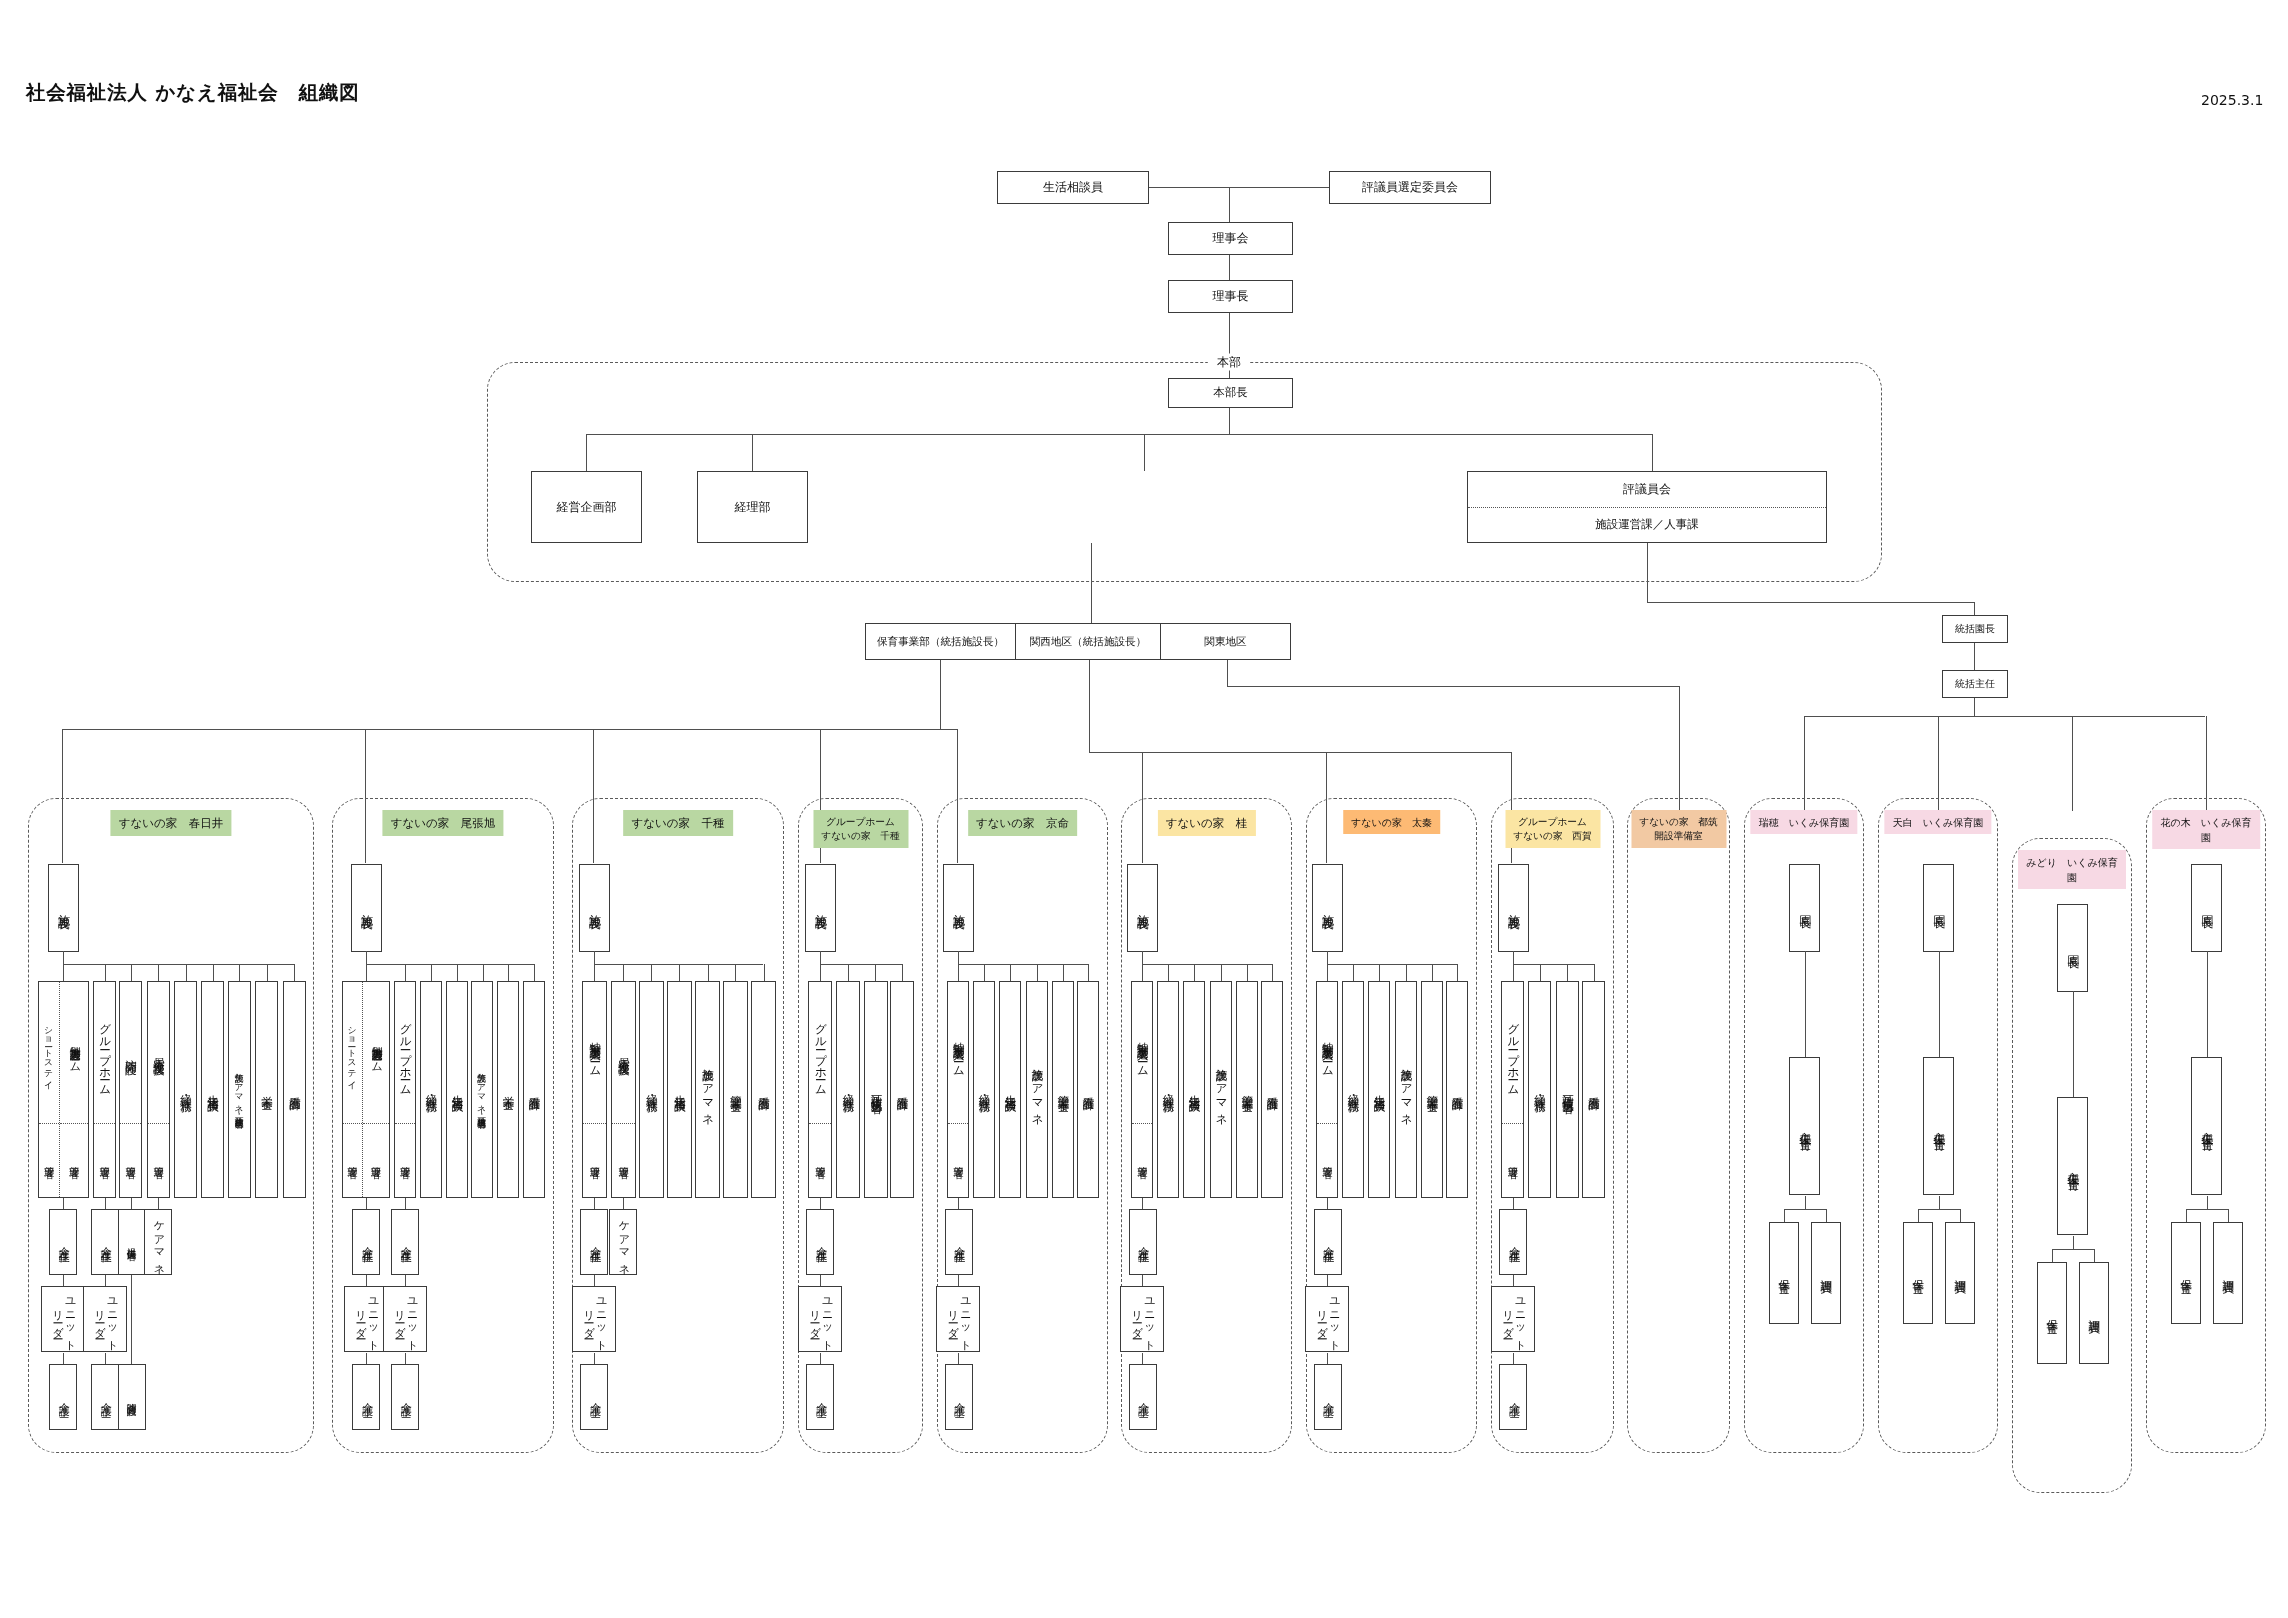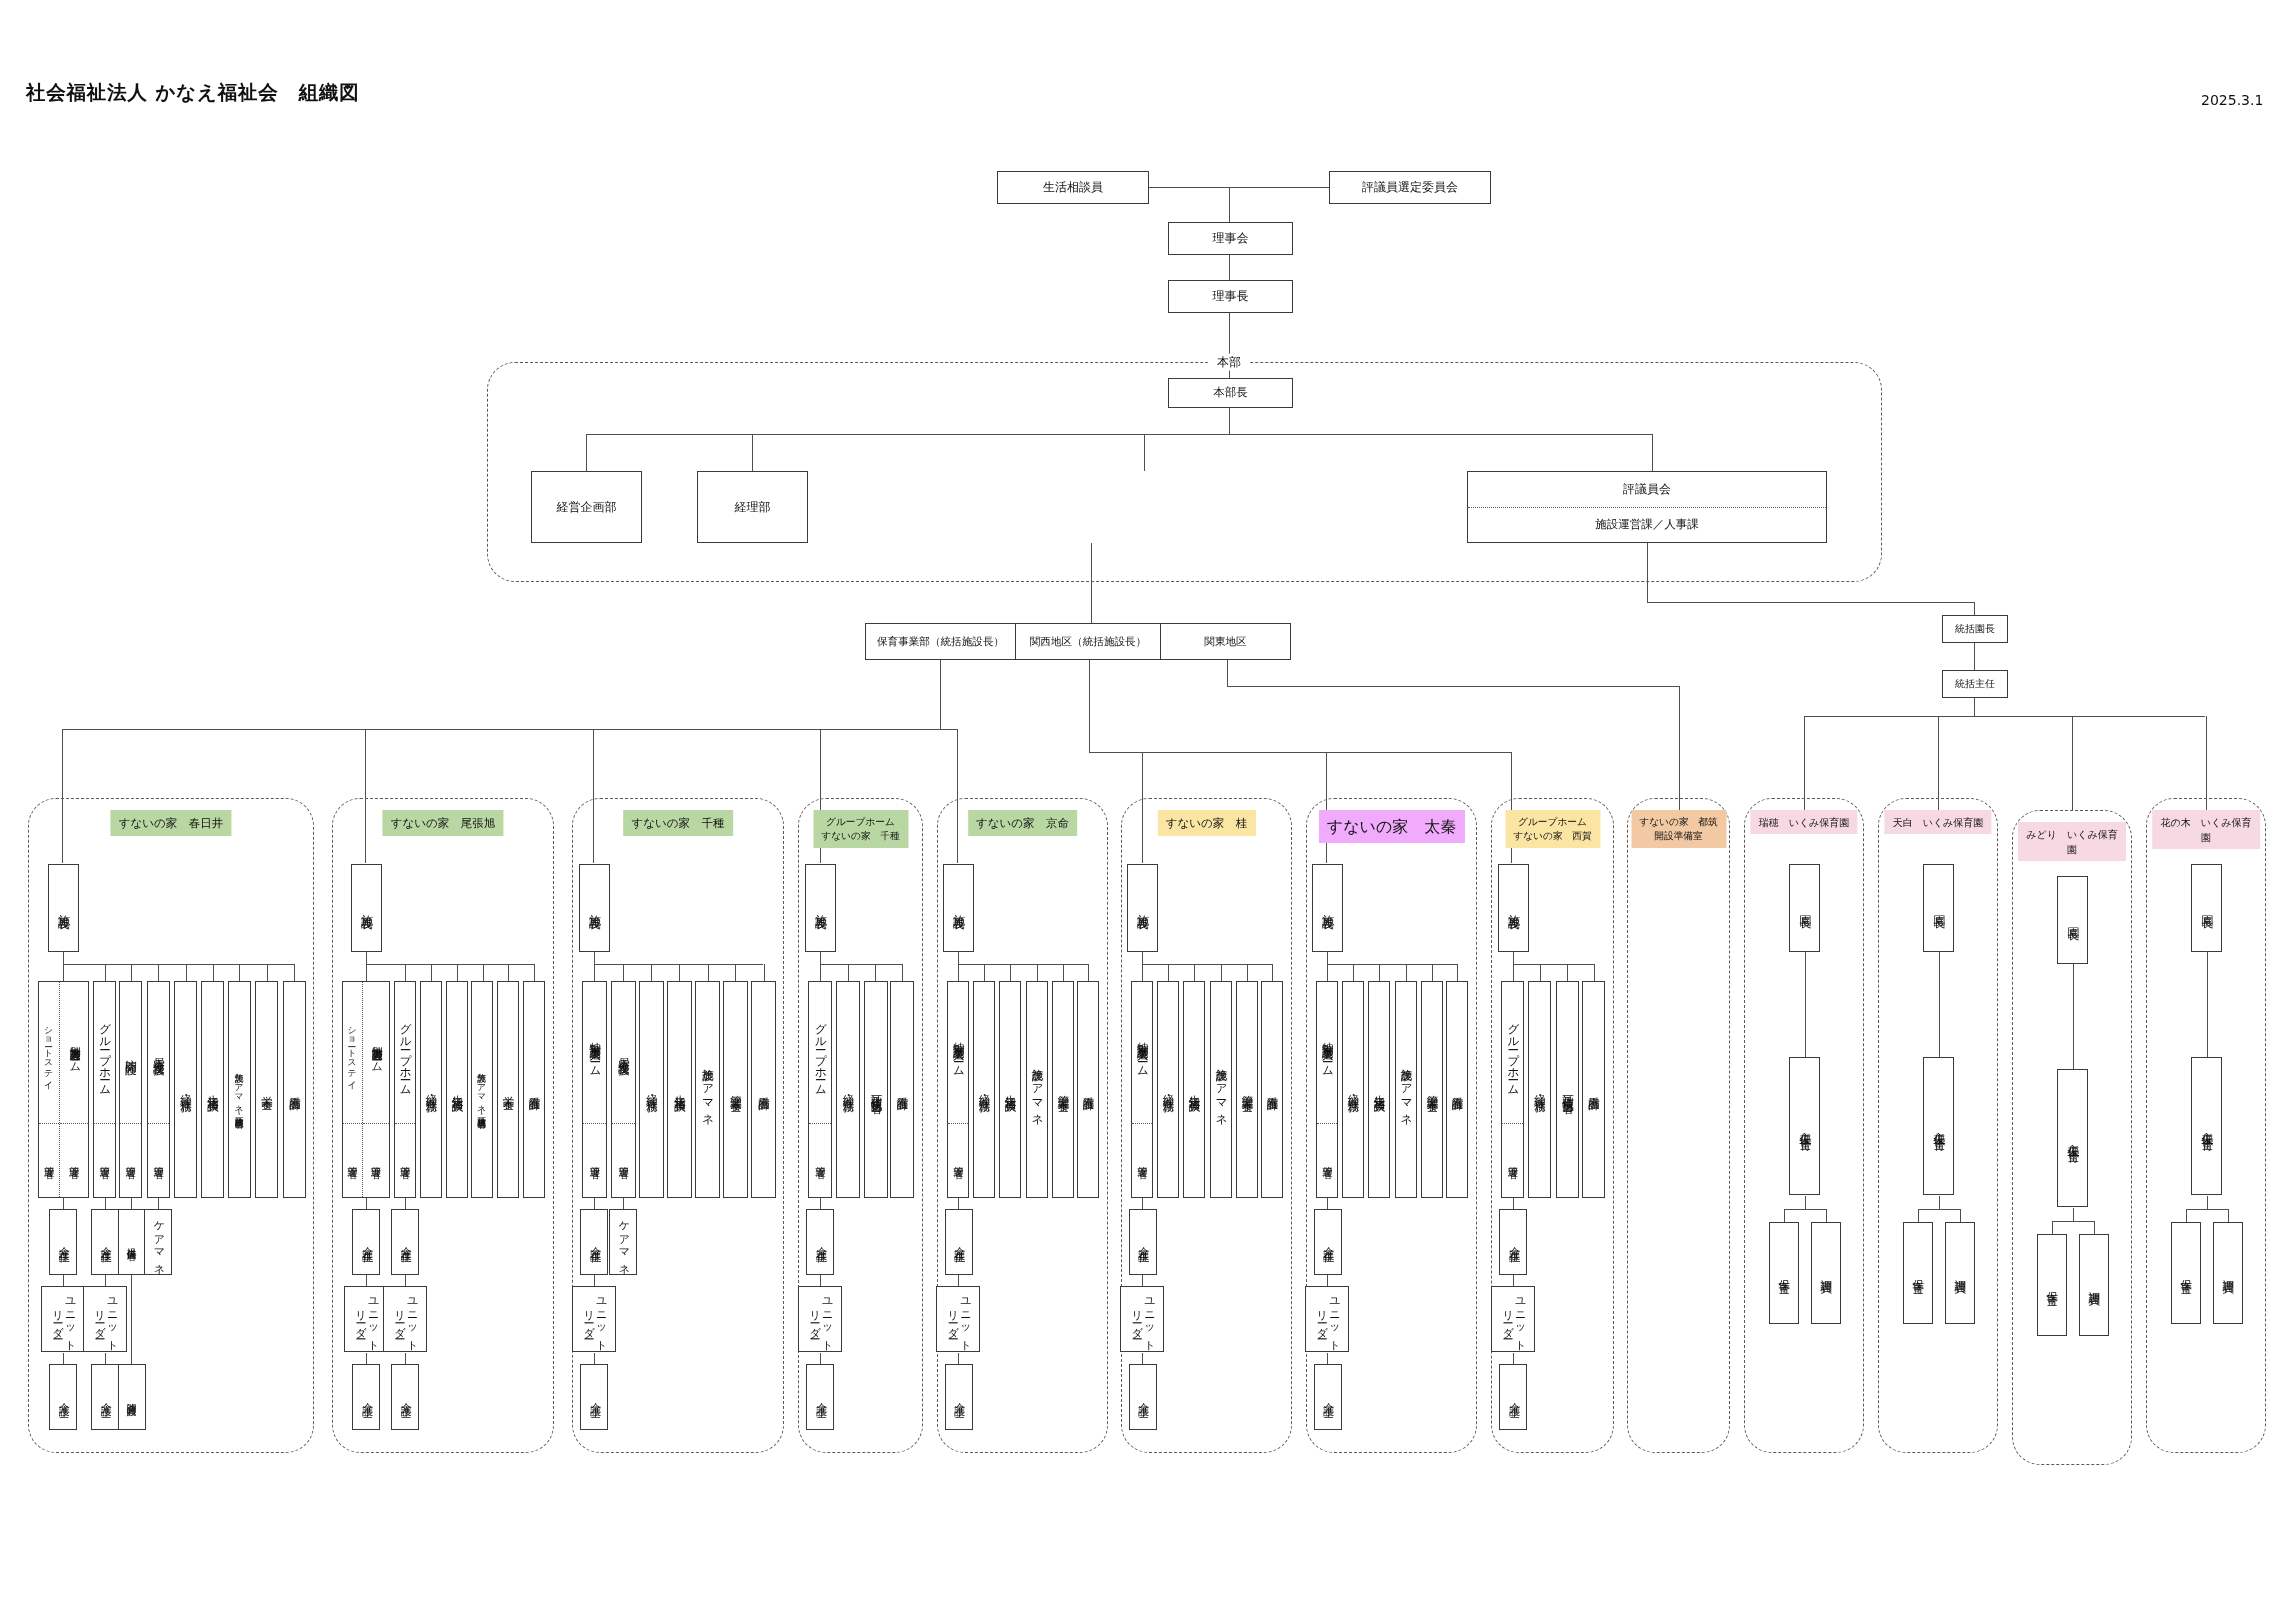--- a/index.html
+++ b/index.html
@@ -552,21 +552,21 @@
           </div>
         </div>
         <div class="ln" style="left: 150px; top: 165px; width: 0.9px; height: 16.6px;"></div>
         <div class="box dept" style="left: 139px; top: 182px; width: 22px; height: 217px;">
           <div class="dtitle">
             <span class="vt" style="font-size: 11.5px; letter-spacing: 1.4px;">看護師</span>
           </div>
         </div>
       </div>
       <div class="fac" style="left: 1306px; top: 798px; width: 171px; height: 655px;">
-        <div class="fac-hdr" style="background: #f0abfc; font-size: 16px;">
+        <div class="fac-hdr" style="background: #fdba74; font-size: 10px;">
           <div>すないの家　太秦</div>
         </div>
         <div class="box" style="left: 4.6px; top: 65px; width: 31px; height: 88px;">
           <span class="vt" style="font-size: 12px; letter-spacing: 1.8px;">施設長</span>
         </div>
         <div class="ln" style="left: 20px; top: 152px; width: 0.9px; height: 13px;"></div>
         <div class="ln" style="left: 20px; top: 165px; width: 130px; height: 0.9px;"></div>
         <div class="ln" style="left: 20px; top: 165px; width: 0.9px; height: 16.6px;"></div>
         <div class="box dept" style="left: 9.2px; top: 182px; width: 22px; height: 217px;">
           <div class="dtitle">
@@ -712,21 +712,21 @@
         <div class="ln" style="left: 39px; top: 410px; width: 43px; height: 0.9px;"></div>
         <div class="ln" style="left: 39px; top: 410px; width: 0.9px; height: 13px;"></div>
         <div class="ln" style="left: 81px; top: 410px; width: 0.9px; height: 13px;"></div>
         <div class="box" style="left: 24px; top: 423px; width: 29.5px; height: 102px;">
           <span class="vt" style="font-size: 11.5px; letter-spacing: 1.8px;">保育士</span>
         </div>
         <div class="box" style="left: 66px; top: 423px; width: 29.5px; height: 102px;">
           <span class="vt" style="font-size: 11.5px; letter-spacing: 1.8px;">調理員</span>
         </div>
       </div>
-      <div class="fac" style="left: 2012px; top: 810px; width: 120px; height: 655px;">
+      <div class="fac" style="left: 2012px; top: 838px; width: 120px; height: 655px;">
         <div class="fac-hdr" style="background: rgb(247, 217, 228); font-size: 10px;">
           <div>みどり　いくみ保育</div>
           <div>園</div>
         </div>
         <div class="box" style="left: 44px; top: 65px; width: 31px; height: 88px;">
           <span class="vt" style="font-size: 12px; letter-spacing: 1.8px;">園長</span>
         </div>
         <div class="ln" style="left: 60px; top: 152px; width: 0.9px; height: 106px;"></div>
         <div class="box" style="left: 44px; top: 258px; width: 31px; height: 138px;">
           <span class="vt" style="font-size: 12px; letter-spacing: 1.8px;">主任保育士</span>

